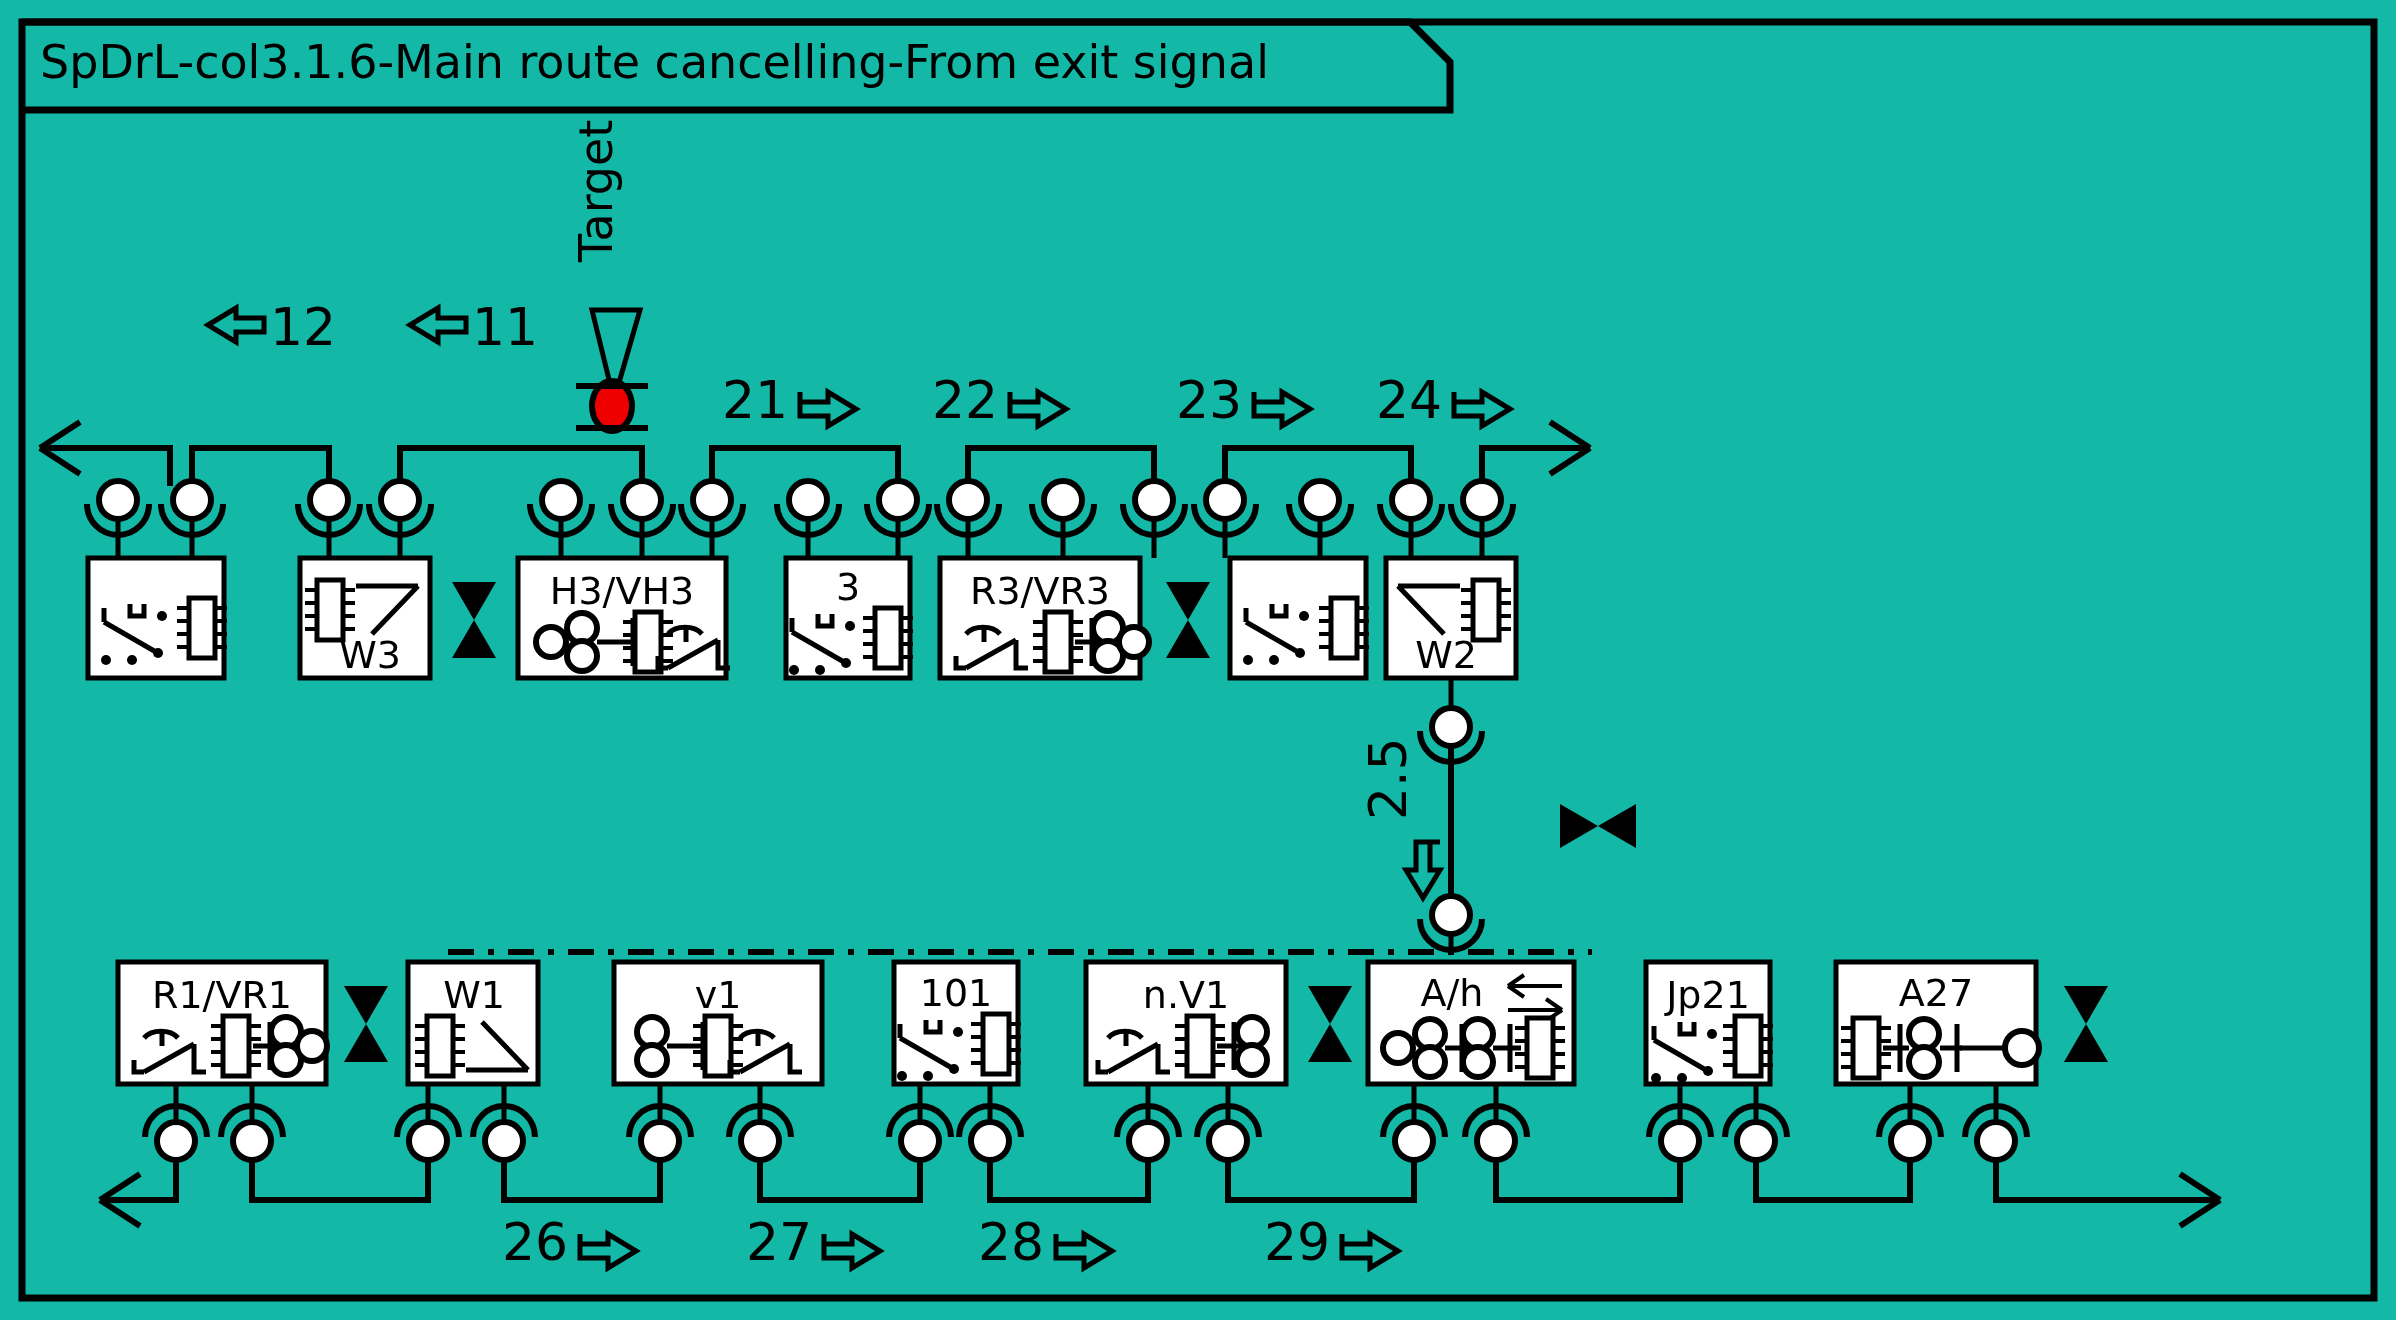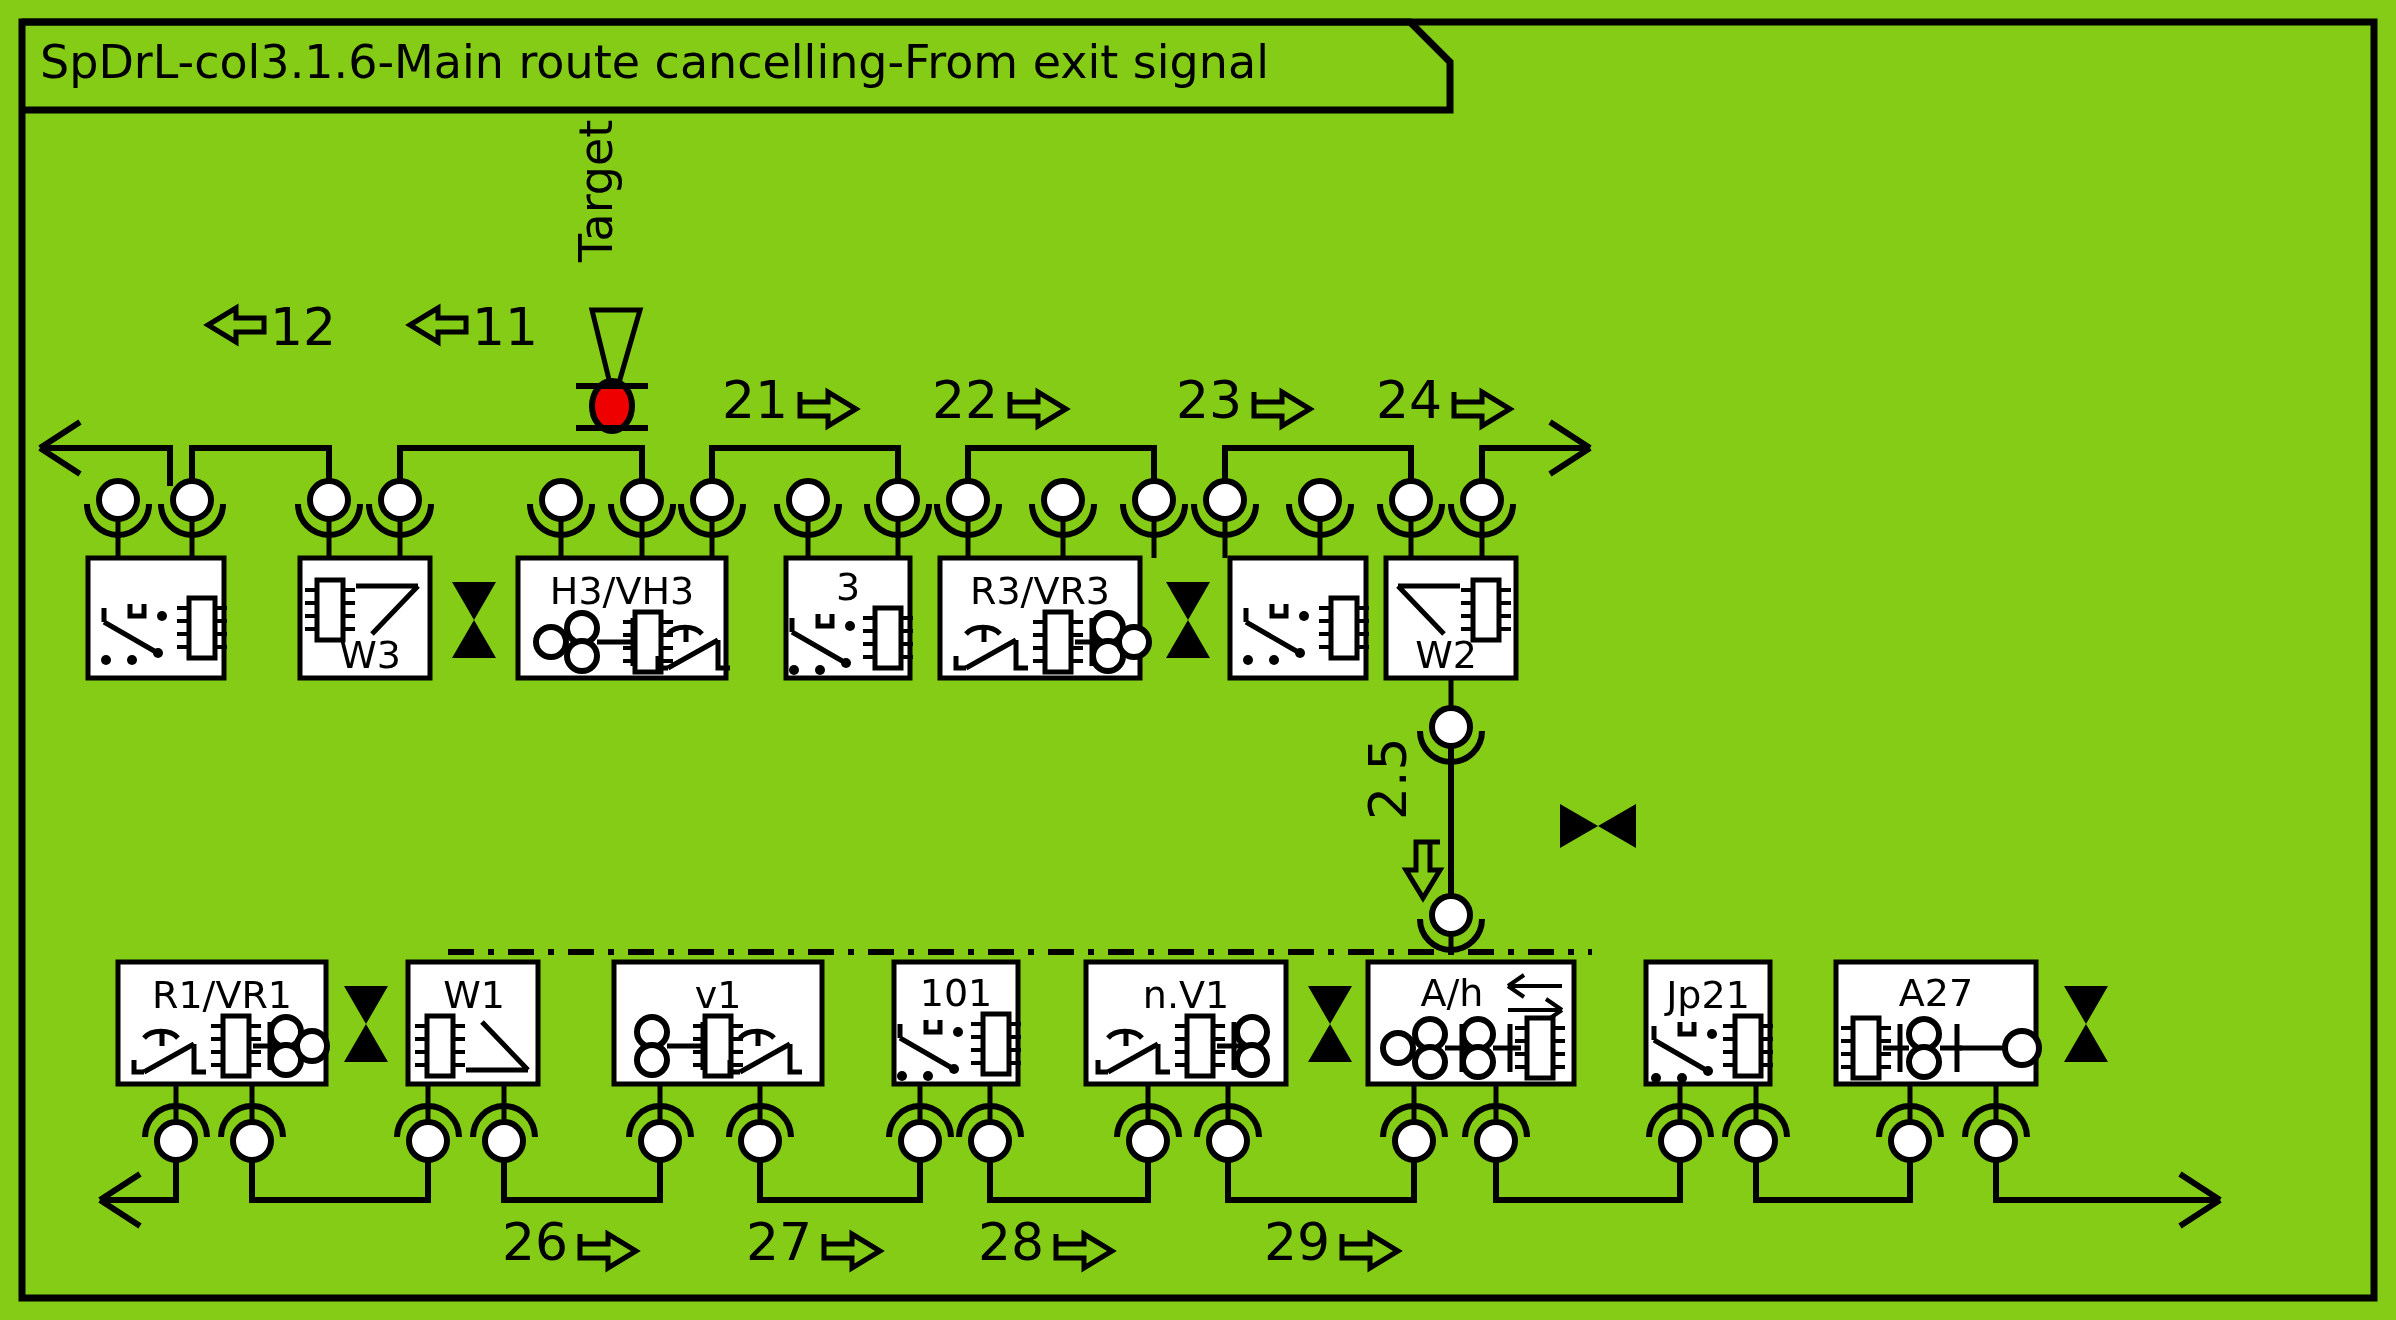--- a/index.html
+++ b/index.html
@@ -7,21 +7,21 @@
     padding: 0;
     background: #ffffff;
   }
   body {
     font-family: "DejaVu Sans", sans-serif;
   }
   #root {
     position: relative;
     width: 2396px;
     height: 1320px;
-    background: #84cc16;
+    background: #14b8a6;
     overflow: hidden;
   }
   svg#diagram {
     display: block;
     width: 2396px;
     height: 1320px;
   }
   .fill-black { fill: #000000; stroke: none; }
   .box {
     fill: #ffffff;

